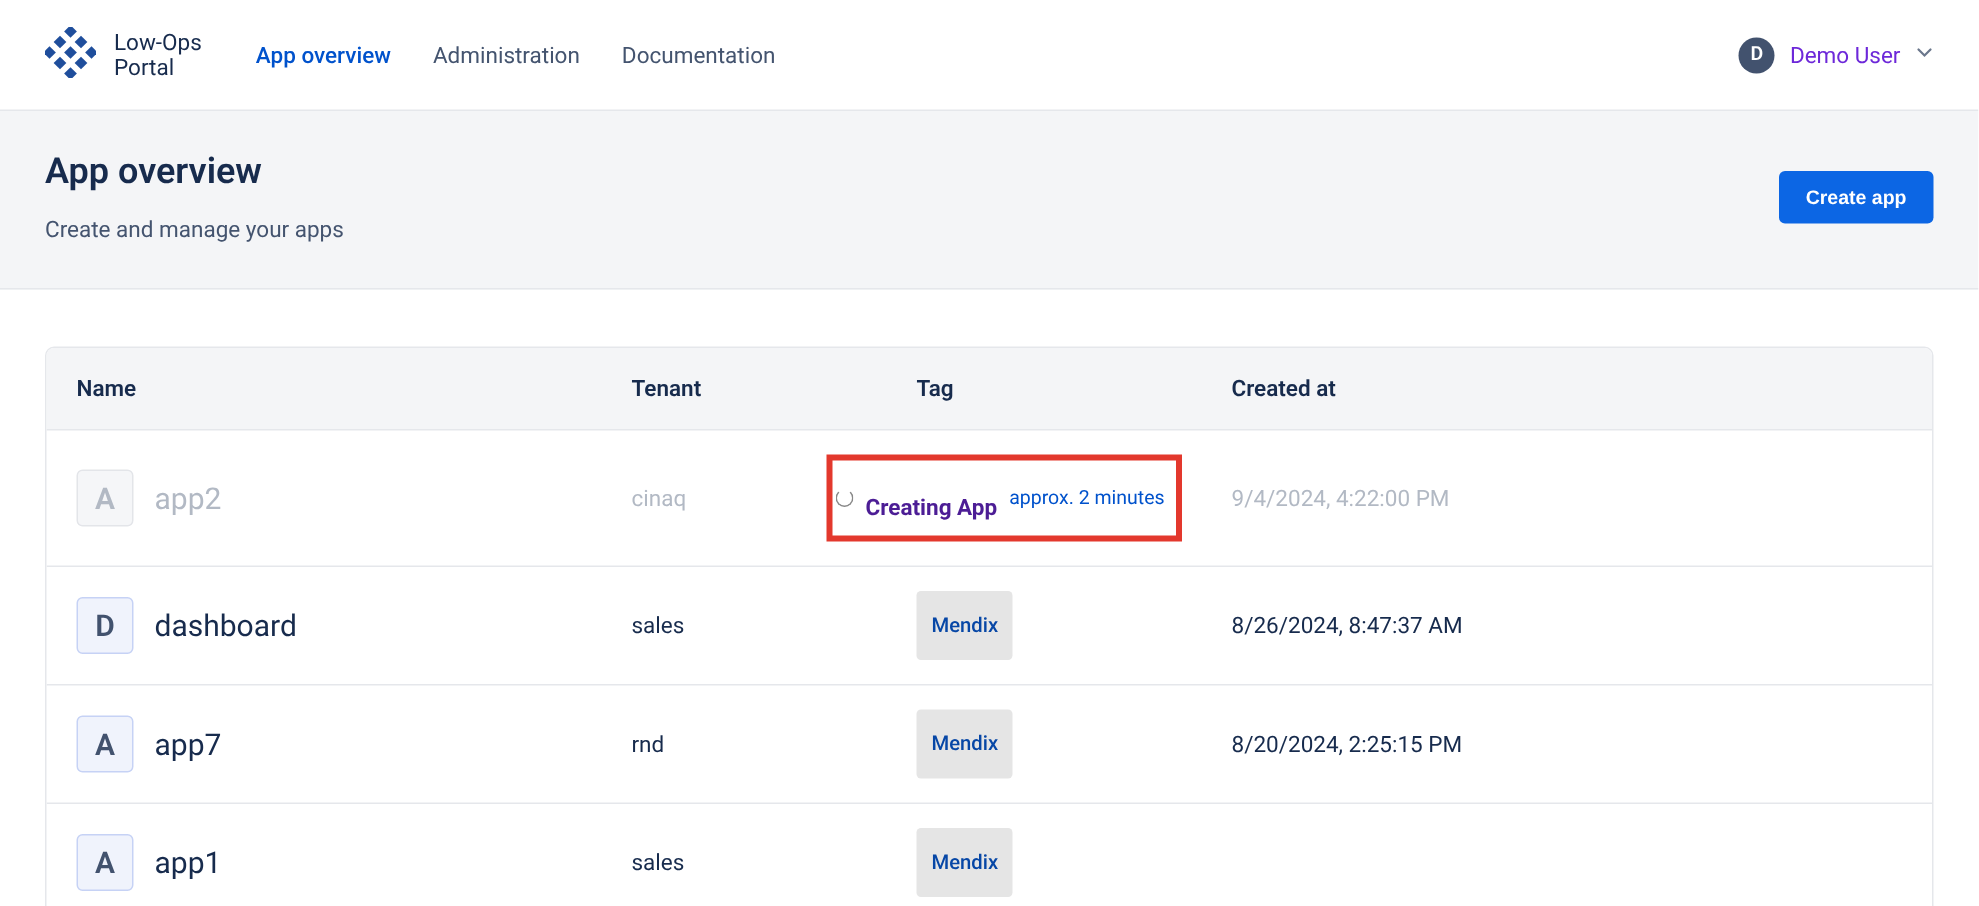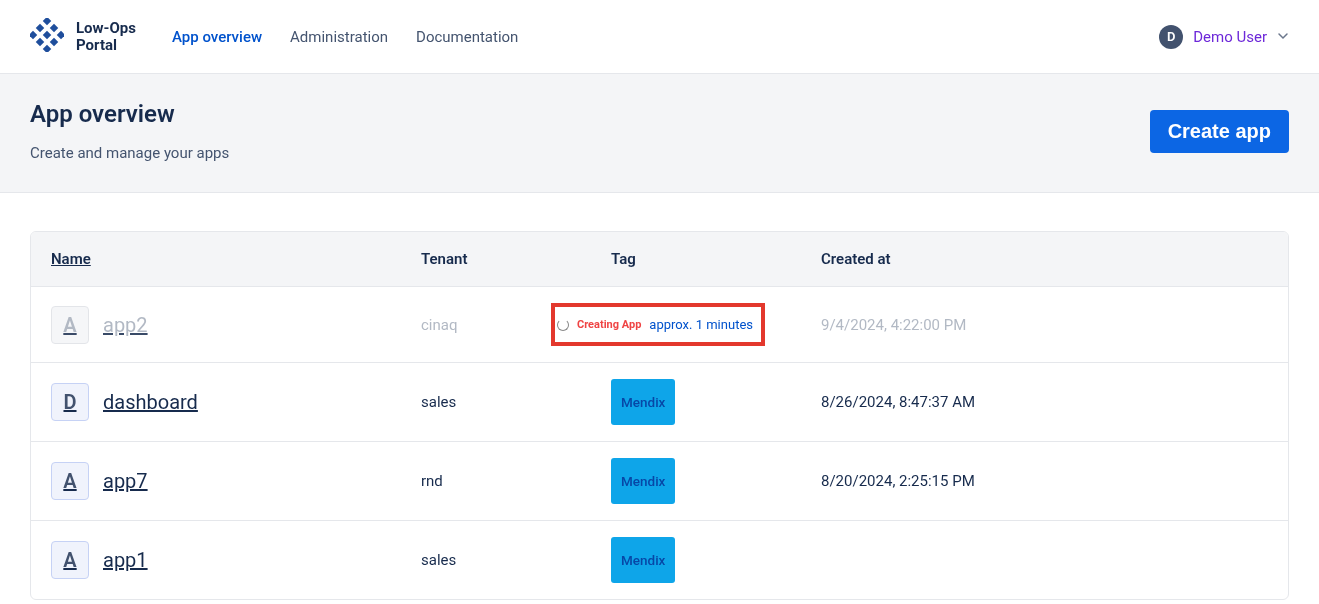--- a/index.html
+++ b/index.html
@@ -19,21 +19,21 @@
     padding: 0 30px;
     border-bottom: 1px solid #e5e7eb;
   }
   .brand {
     display: flex;
     align-items: center;
     gap: 12px;
     margin-right: 36px;
   }
   .brand-text {
-    font-weight: 700;
+    font-weight: 400;
     font-size: 15px;
     line-height: 1.1;
     color: #172B4D;
   }
   .nav {
     display: flex;
     gap: 28px;
   }
   .nav-item {
     color: #44546F;
@@ -83,21 +83,21 @@
     color: #44546F;
     margin-top: 16px;
   }
   .create-btn {
     margin-left: auto;
     background: #0C66E4;
     color: #fff;
     border: none;
     border-radius: 4px;
     padding: 10px 18px;
-    font-size: 20px;
+    font-size: 13px;
     font-weight: 600;
     cursor: pointer;
   }
 
   
   .table-wrap {
     padding: 38px 30px 0 30px;
   }
   .table {
     width: 100%;
@@ -113,42 +113,42 @@
     color: #172B4D;
     font-size: 15px;
   }
   .row {
     display: flex;
     align-items: center;
     padding: 16px 20px;
     border-top: 1px solid #e5e7eb;
     font-size: 15px;
   }
-  .col-name    { width: 370px; display: flex; align-items: center; gap: 14px; text-decoration: underline; }
+  .col-name    { width: 370px; display: flex; align-items: center; gap: 14px; }
   .col-tenant  { width: 190px; }
   .col-tag     { width: 210px; }
   .col-created { flex: 1; }
 
   .app-icon {
     width: 38px; height: 38px;
     border: 1px solid #C6D2F5;
     background: #F0F3FC;
     border-radius: 4px;
     display: flex;
     align-items: center;
     justify-content: center;
     font-size: 20px;
     font-weight: 600;
     color: #42526E;
   }
   .app-name { color: #172B4D; font-size: 20px; }
 
   .tag-badge {
     display: inline-block;
-    background: #0ea5e9;
+    background: #e5e5e5;
     color: #0747A6;
     border-radius: 3px;
     padding: 15px 10px;
     font-size: 13.5px;
     font-weight: 500;
   }
 
   .row.pending .app-icon,
   .row.pending .app-name,
   .row.pending .col-tenant,
@@ -168,22 +168,23 @@
     margin-left: -60px; 
   }
   .status-redframe {
     position: absolute;
     inset: 0;
     border: 4px solid #E3382D;
     pointer-events: none;
   }
   .status-label {
     font-weight: 700;
-    color: #ef4444;
-    font-size: 11px;
+    color: #4c1d95;
+    font-size: 15px;
+    margin-top: 12px;
   }
   .status-eta {
     color: #0052CC;
     font-size: 13px;
   }
   .spin {
     width: 12px; height: 12px;
     border: 1.5px solid #888;
     border-top-color: transparent;
     border-radius: 50%;
@@ -254,21 +255,21 @@
       <div class="col-name">
         <span class="app-icon">A</span>
         <span class="app-name">app2</span>
       </div>
       <div class="col-tenant">cinaq</div>
       <div class="col-tag">
         <span class="status-box">
           <span class="status-redframe"></span>
           <span class="spin"></span>
           <span class="status-label">Creating App</span>
-          <span class="status-eta">approx. 1 minutes</span>
+          <span class="status-eta">approx. 2 minutes</span>
         </span>
       </div>
       <div class="col-created">9/4/2024, 4:22:00 PM</div>
     </div>
 
     <div class="row">
       <div class="col-name">
         <span class="app-icon">D</span>
         <span class="app-name">dashboard</span>
       </div>

